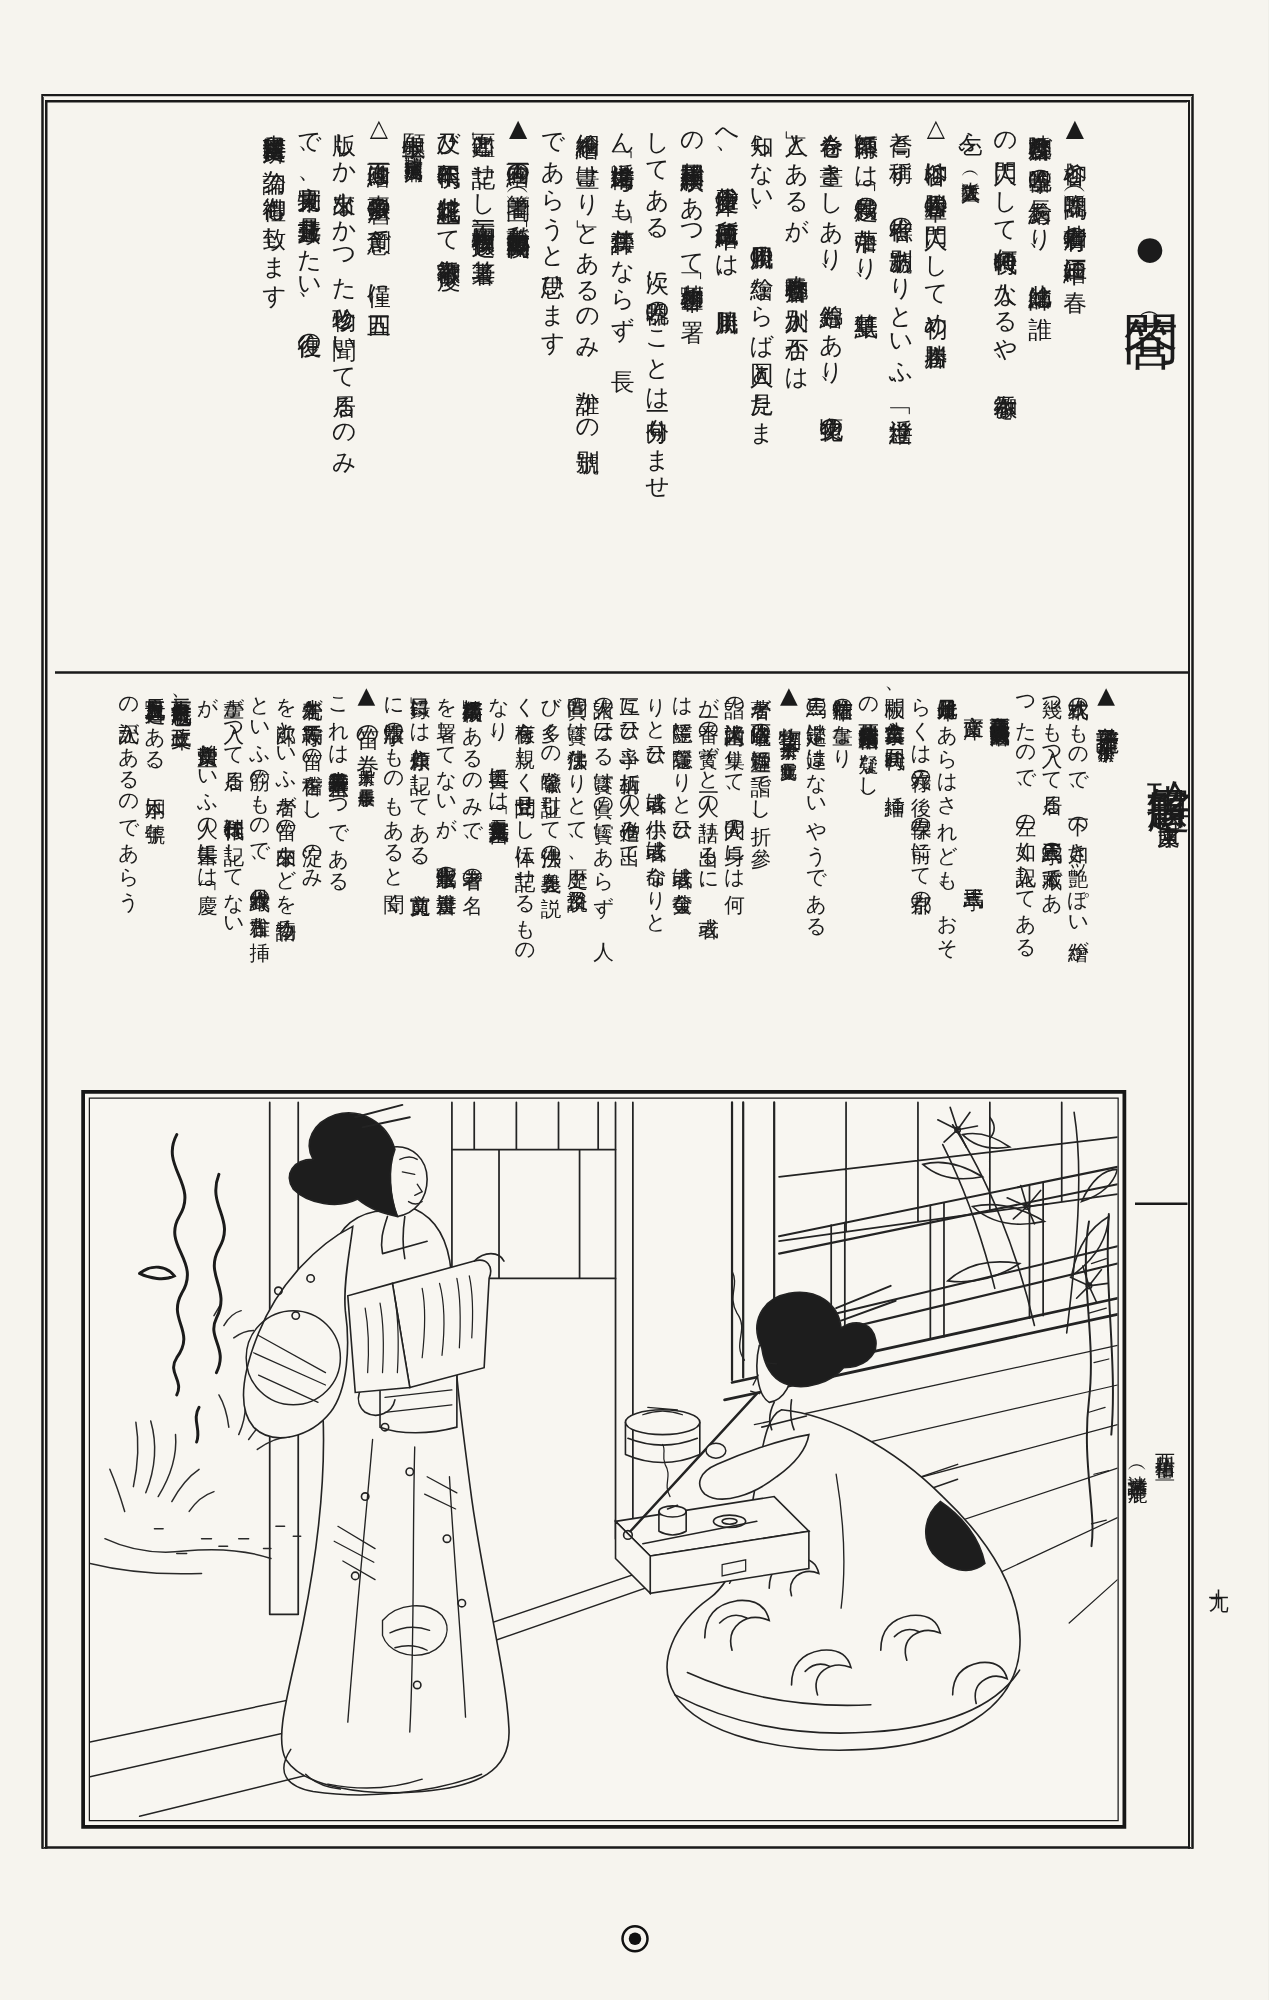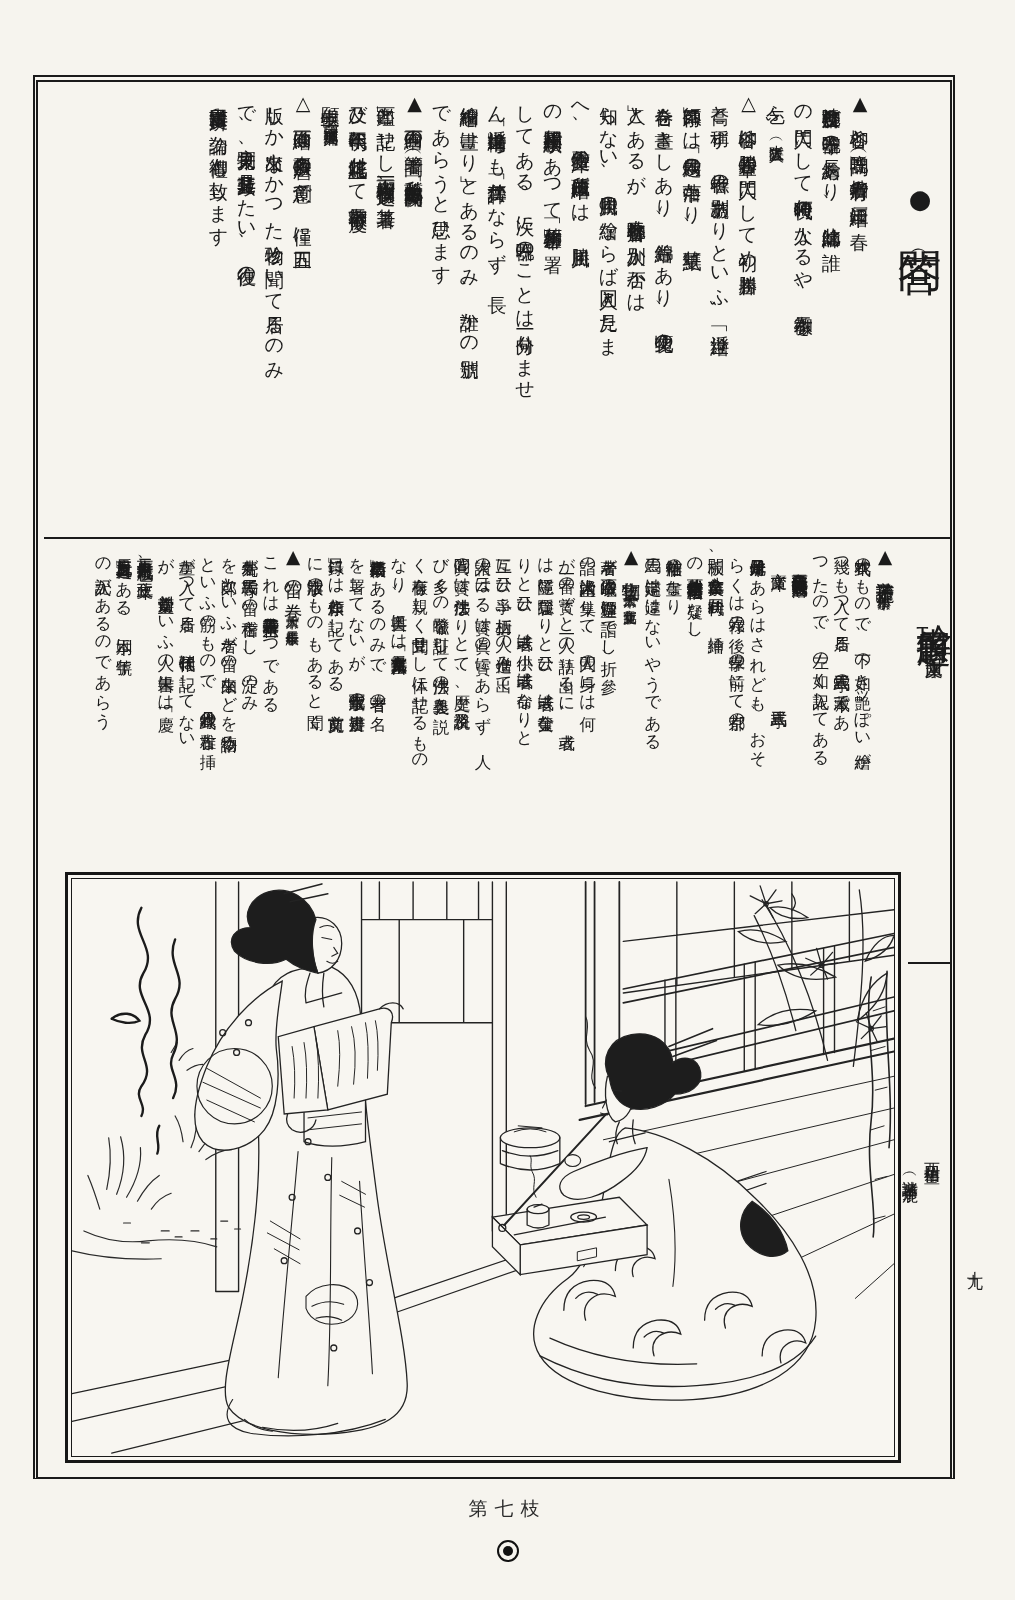--- a/index.html
+++ b/index.html
@@ -250,15 +250,14 @@
     </div>
   </div>
 
   <div class="caption vtext">
       <div class="col">西川祐信畫</div>
       <div class="col c-cap2">（諸遊芥子鹿子）</div>
     </div>
 
   <div class="pagenum vtext">十九</div>
 
-  <div class="footer">第七枝</div>
   <div class="bullseye"></div>
 </div>
 
 </body></html>

